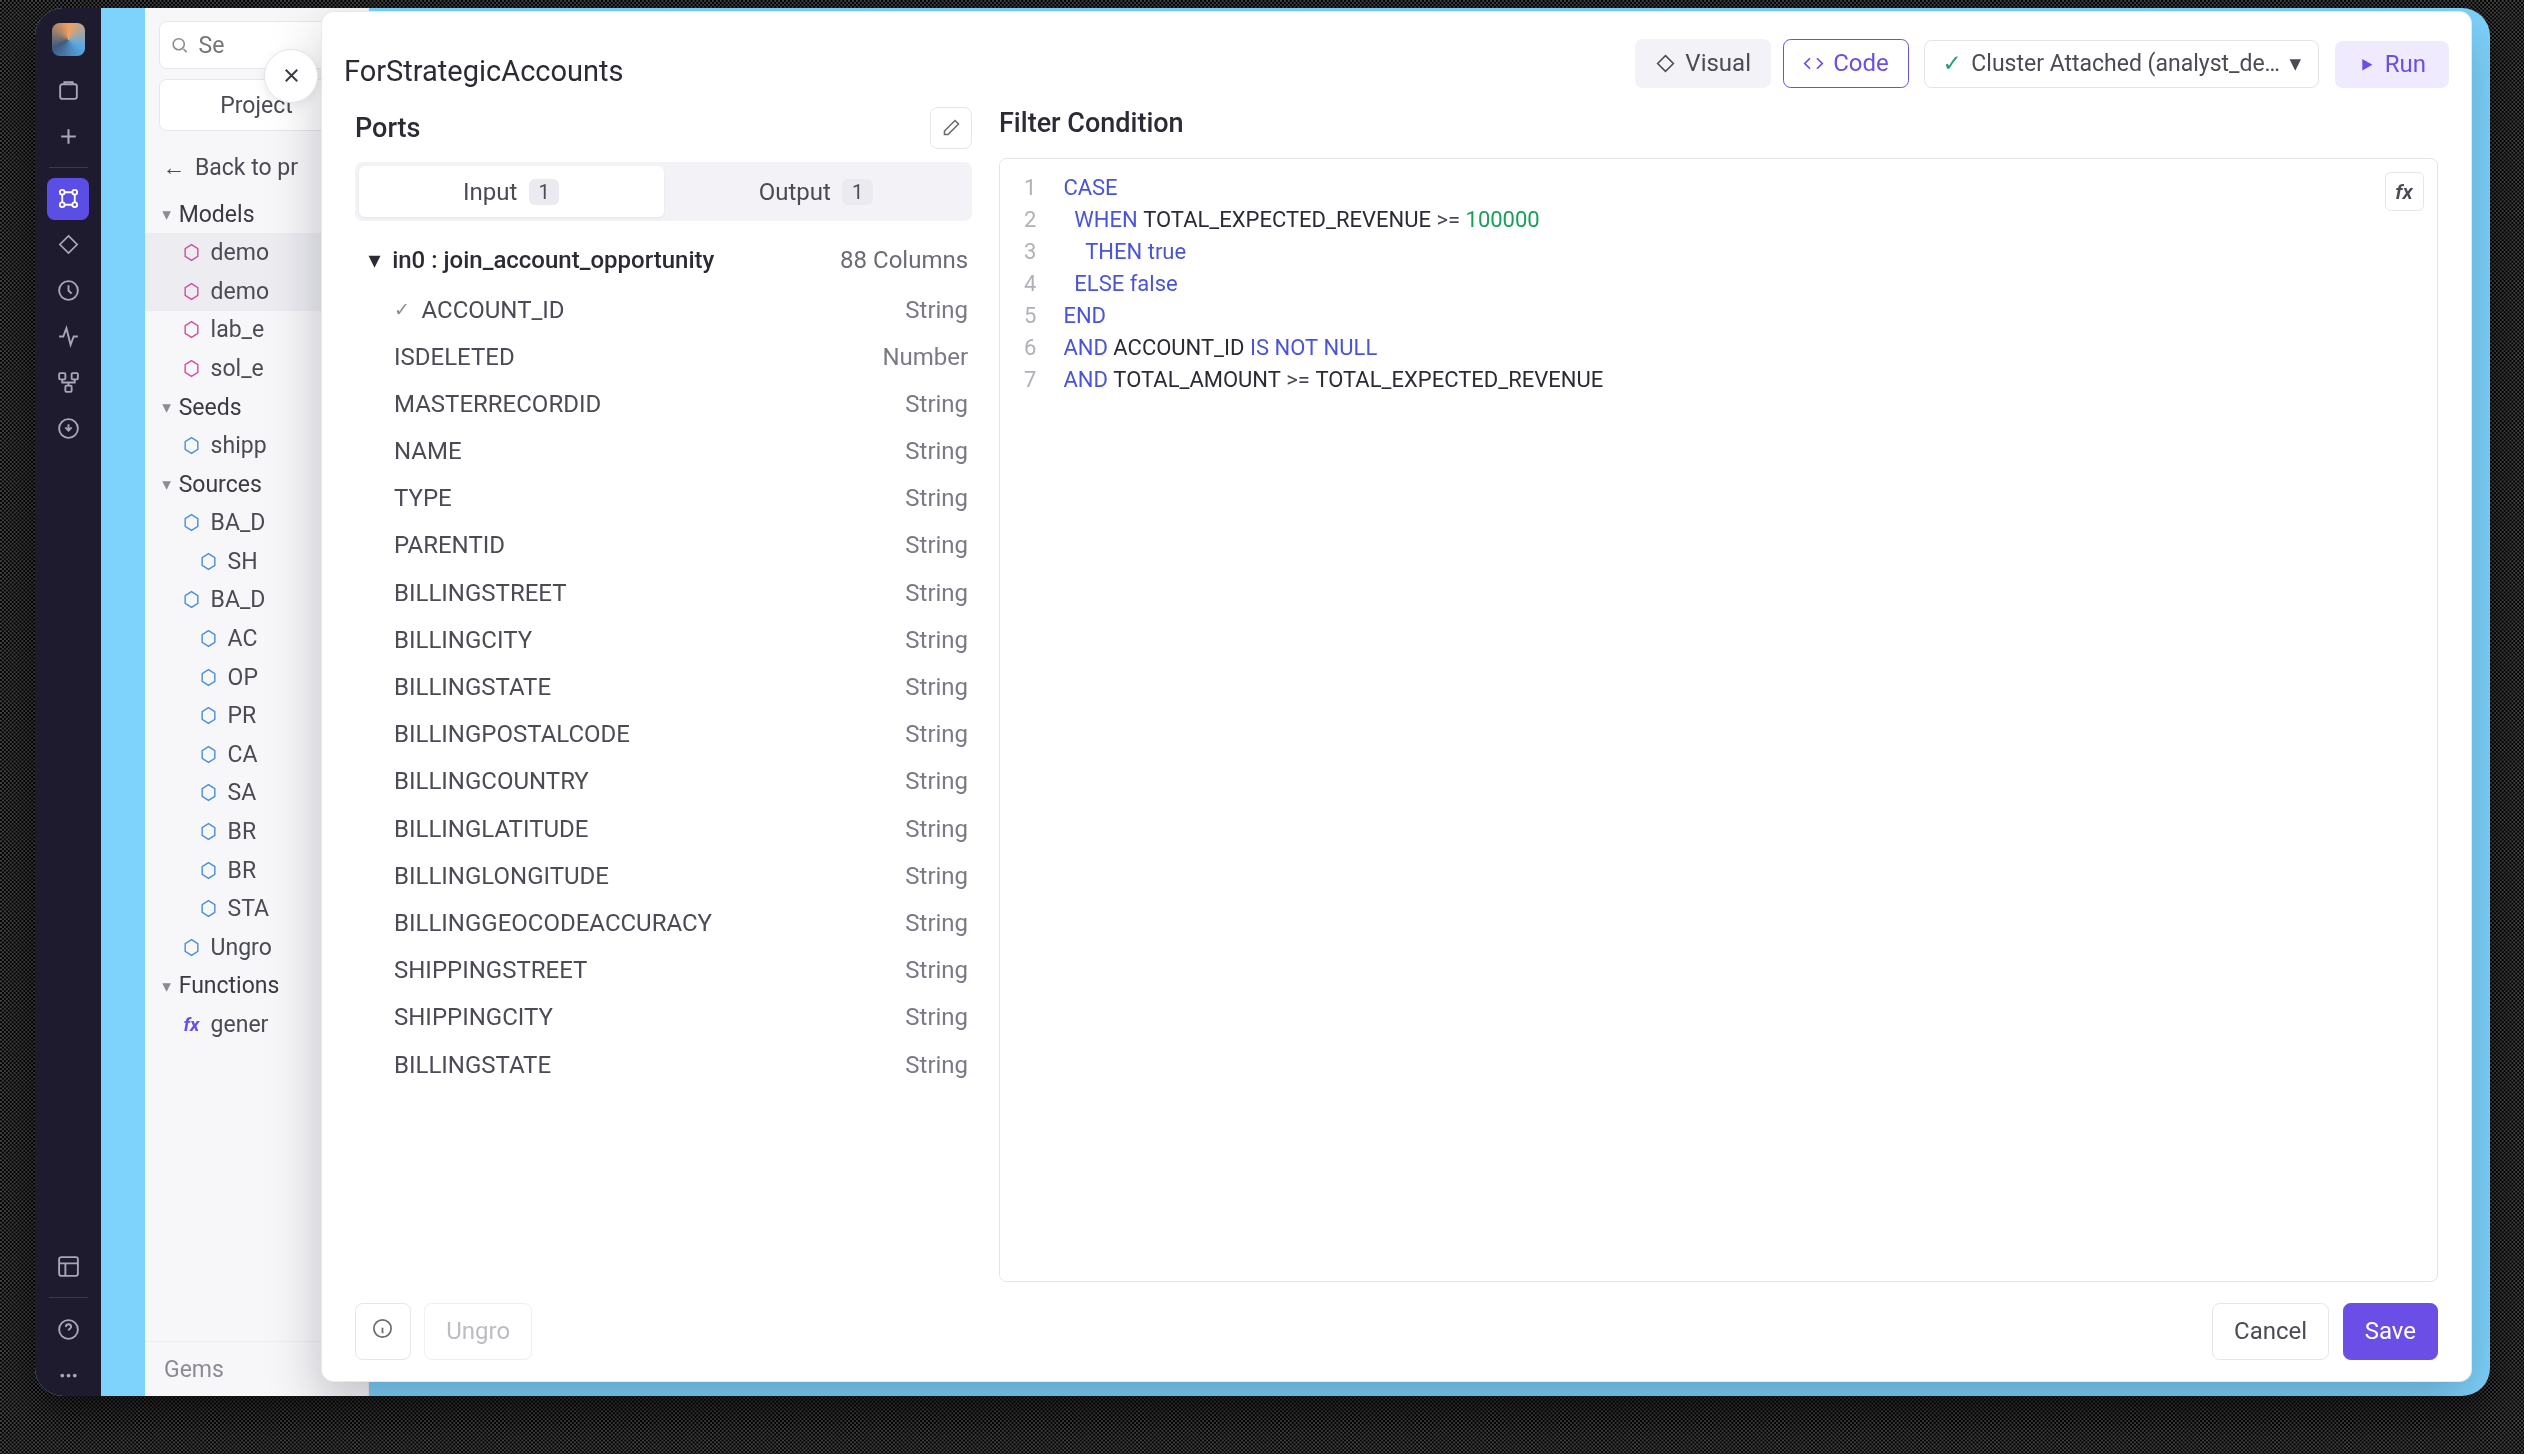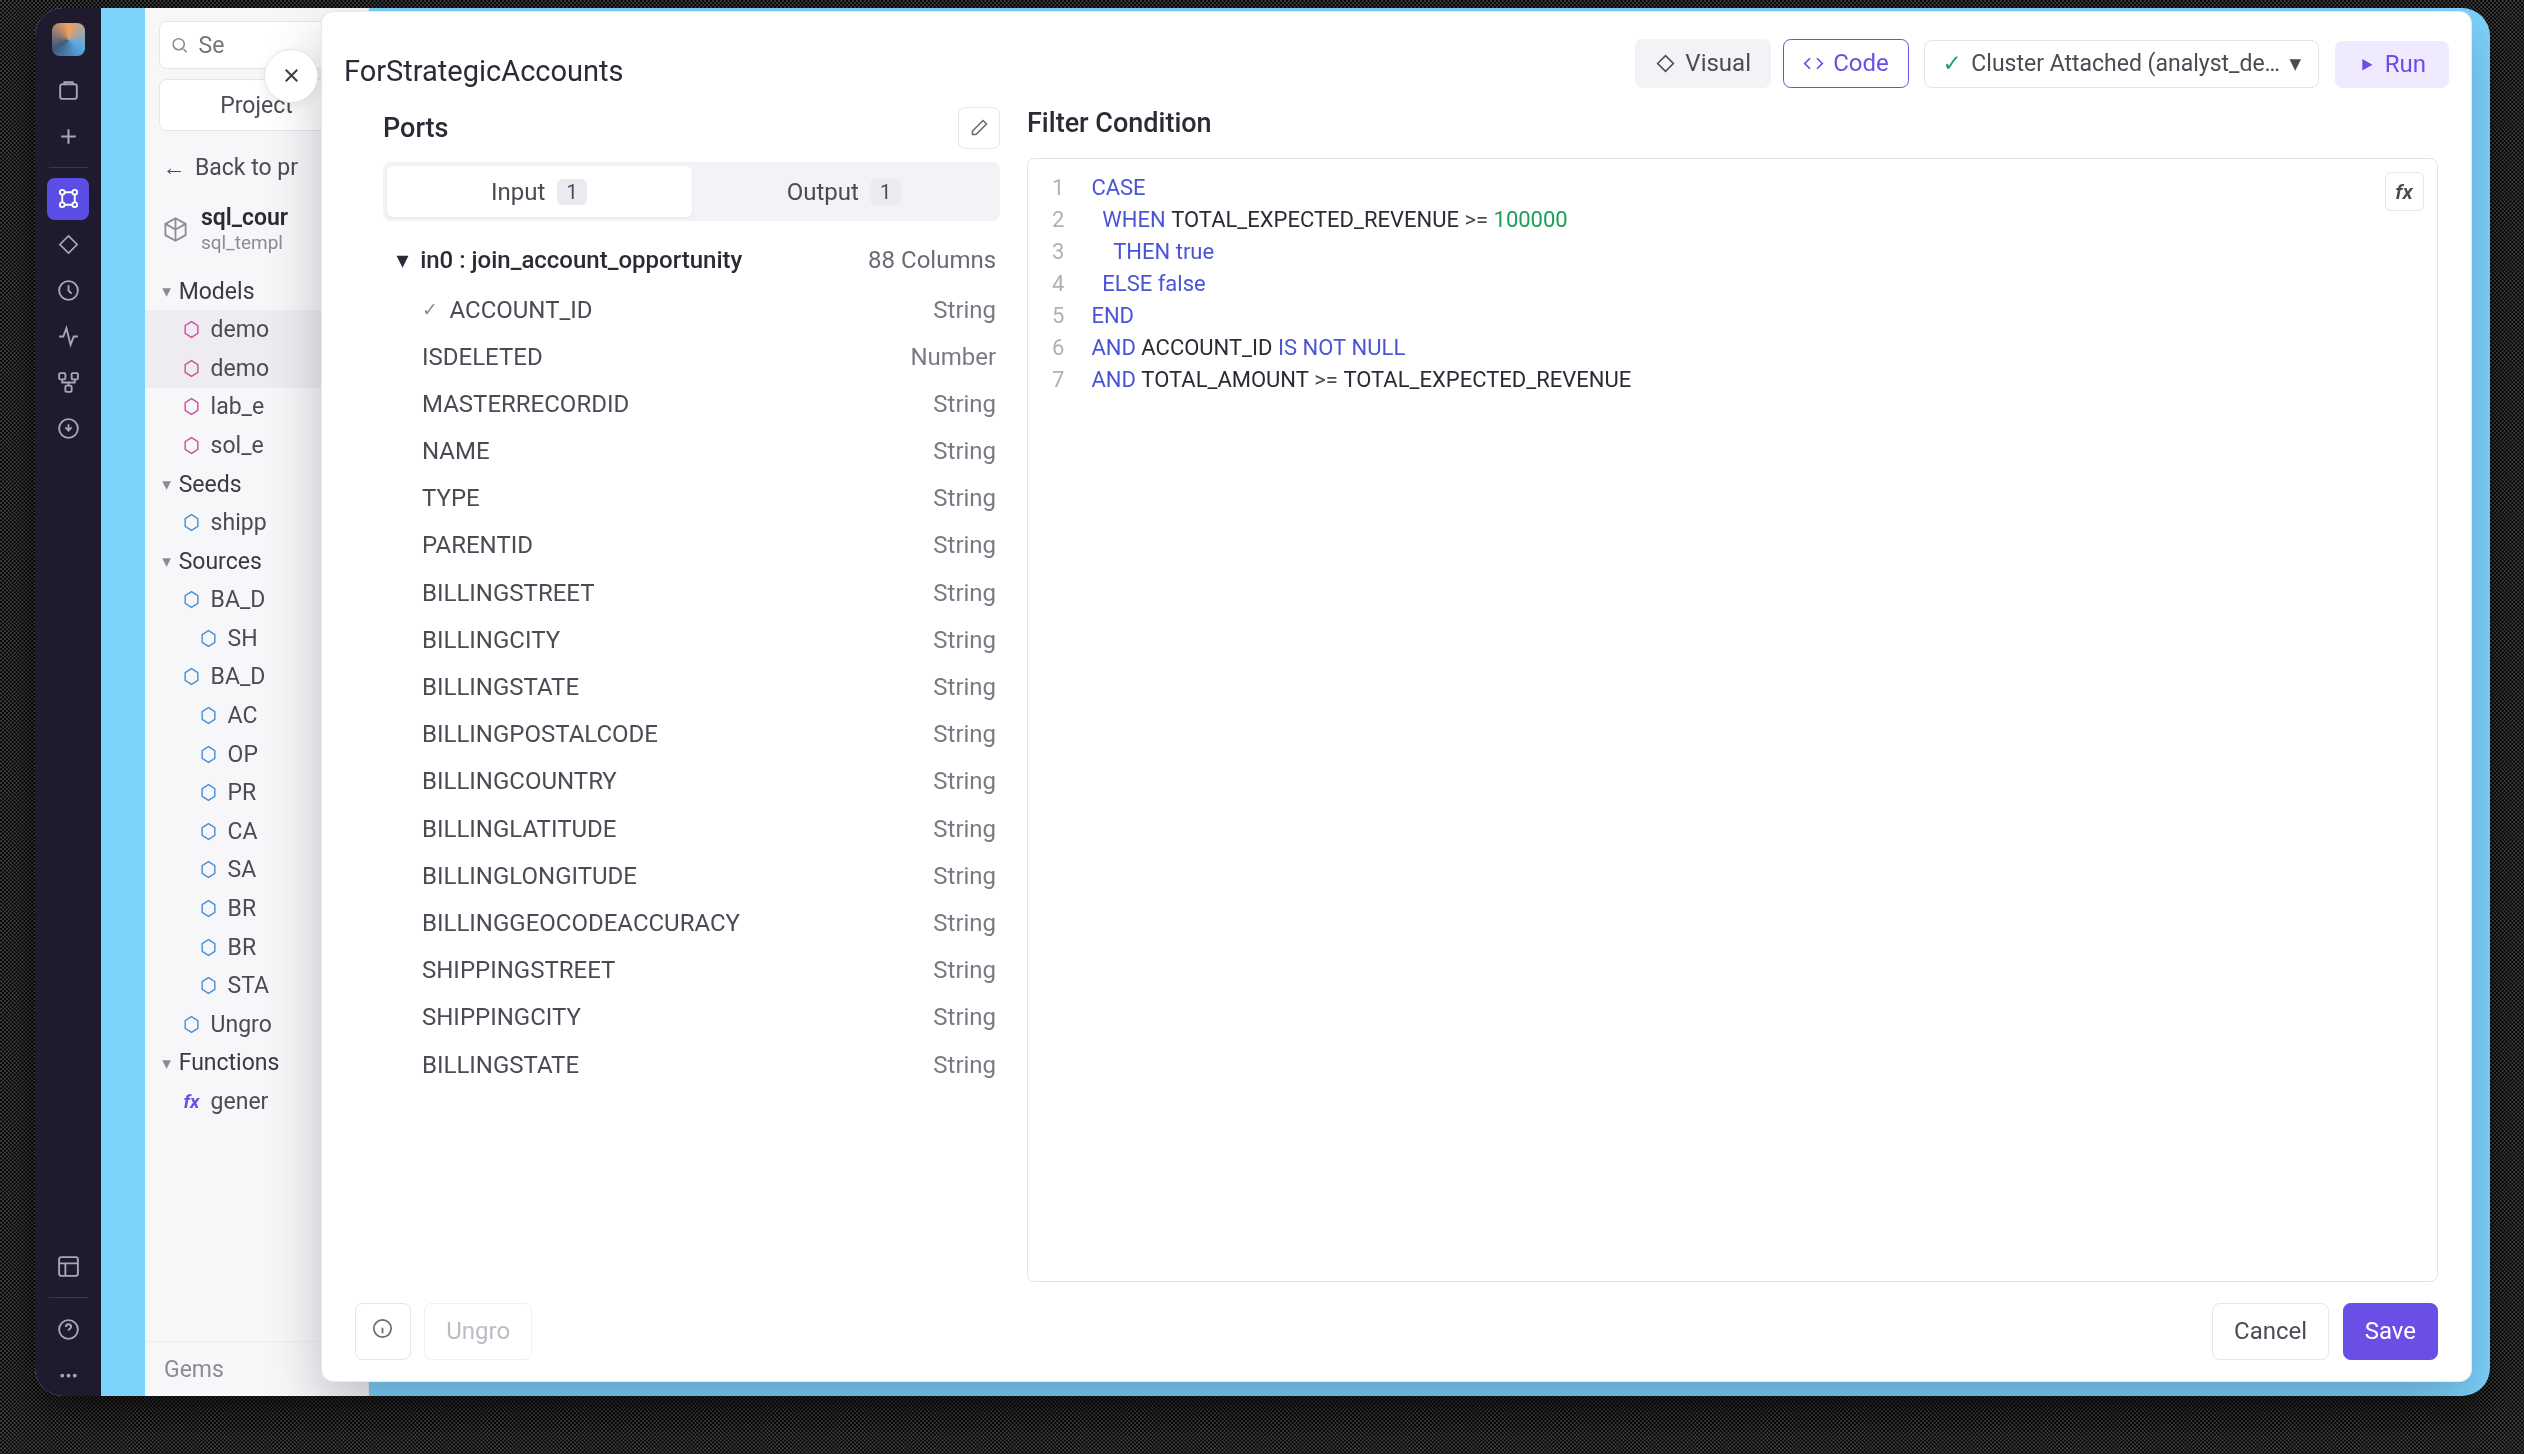--- a/index.html
+++ b/index.html
@@ -48,21 +48,21 @@
 .modal-title { font-size: 29px; color: #2b2b35; font-weight: 400; }
 .header-spacer { flex: 1; }
 .toggle-group { display: flex; gap: 11.6px; }
 .toggle-btn { display: flex; align-items: center; gap: 9.6px; padding: 9.6px 19px; border-radius: 7.7px; border: 1px solid transparent; font-size: 24px; cursor: pointer; color: #4b4b55; }
 .toggle-btn.visual { background: #f3f3f7; }
 .toggle-btn.code { border-color: #6b4ee5; color: #6b4ee5; background: #fff; }
 .cluster-pill { display: flex; align-items: center; gap: 9.6px; padding: 9.6px 17.3px; border: 1px solid #e2e2e8; border-radius: 7.7px; font-size: 23px; color: #4b4b55; cursor: pointer; }
 .cluster-pill .ok { color: #22a06b; }
 .run-btn { display: flex; align-items: center; gap: 9.6px; padding: 9.6px 23px; background: #efeafe; color: #6b4ee5; border-radius: 7.7px; font-size: 24px; cursor: pointer; }
 
-.modal-body { flex: 1; display: flex; overflow: hidden; padding: 0 33px; gap: 27px; margin-left: 28px; }
+.modal-body { flex: 1; display: flex; overflow: hidden; padding: 0 33px; gap: 27px; }
 
 
 .ports-panel { width: 617px; display: flex; flex-direction: column; }
 .ports-head { display: flex; align-items: center; justify-content: space-between; margin-bottom: 13.5px; }
 .ports-head h3 { font-size: 27px; font-weight: 500; color: #2b2b35; }
 .edit-btn { width: 42px; height: 42px; border: 1px solid #e5e5ea; border-radius: 7.7px; display: flex; align-items: center; justify-content: center; color: #6b6b75; cursor: pointer; }
 .io-tabs { display: flex; background: #f3f3f7; border-radius: 7.7px; padding: 3.9px; margin-bottom: 13.5px; }
 .io-tab { flex: 1; text-align: center; padding: 11.6px; border-radius: 5.8px; font-size: 24px; color: #4b4b55; cursor: pointer; display: flex; align-items: center; justify-content: center; gap: 11.6px; }
 .io-tab.active { background: #fff; box-shadow: 0 1px 2.9px rgba(0,0,0,0.06); }
 .badge { background: #eceaf1; padding: 1px 9.6px; border-radius: 5.8px; font-size: 20px; }
@@ -193,32 +193,20 @@
             <path d="M21 21l-4-4"></path>
           </svg>
         </span>
       <input placeholder="Se" style="">
     </div>
     <div class="sidebar-btn">Project</div>
     <div class="sidebar-back">
       <span>←</span>
       <span>Back to pr</span>
     </div>
-    <div class="sidebar-title">
-      <span class="cube">
-          <svg width="27" height="27" viewBox="0 0 24 24" fill="none" stroke="currentColor" stroke-width="1.6">
-            <path d="M12 2l9 5v10l-9 5-9-5V7z"></path>
-            <path d="M12 2v20M3 7l9 5 9-5"></path>
-          </svg>
-        </span>
-      <div>
-        <div class="tmain">sql_cour</div>
-        <div class="tsub">sql_templ</div>
-      </div>
-    </div>
     <div class="tree">
       <div class="tree-group">
           <span class="chev">▾</span>
           <span>Models</span>
         </div>
       <div id="models-list">
           <div class="tree-item sel">
             <svg class="hex pink" viewBox="0 0 24 24" fill="none" stroke="currentColor" stroke-width="1.8">
               <path d="M12 2l8 5v10l-8 5-8-5V7z"></path>
             </svg>

